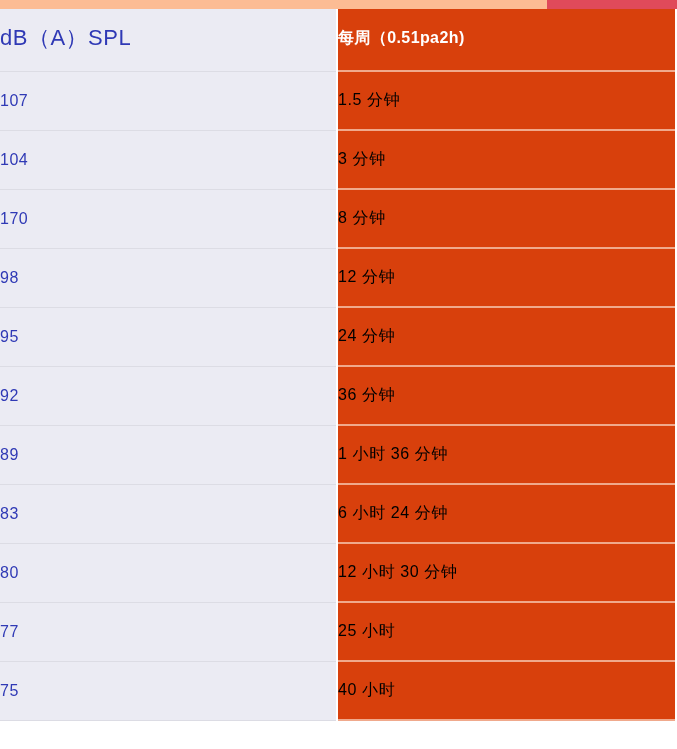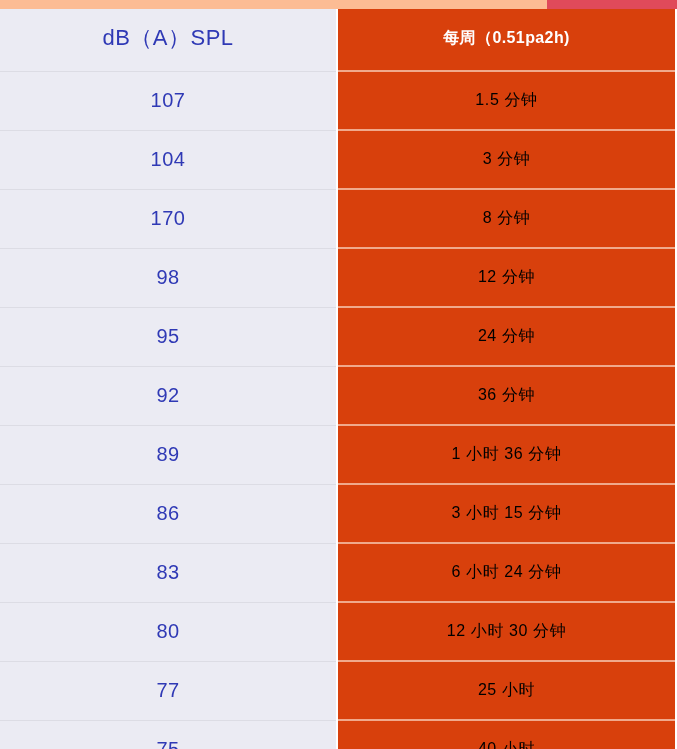--- a/index.html
+++ b/index.html
@@ -54,31 +54,31 @@
     table-layout: fixed;
   }
 
   .table col.col-left  { width: 337px; }
   .table col.col-right { width: 340px; }
 
   .table th, .table td {
     padding: 0;
     margin: 16px;
     vertical-align: middle;
-    text-align: center;
+    text-align: left;
   }
 
   
   .cell-left {
     background: #ebebf3;
     color: #2f39b5;
     border-bottom: 1px solid #dcdce4;
     border-right: 2px solid #ffffff;
     height: 57px;
-    font-size: 20px;
+    font-size: 16px;
     letter-spacing: 0.5px;
   }
   .head-left {
     background: #ebebf3;
     color: #2f39b5;
     border-bottom: 1px solid #dcdce4;
     border-right: 2px solid #ffffff;
     height: 64px;
     font-size: 22px;
     font-weight: normal;
@@ -155,24 +155,20 @@
       </tr>
       <tr>
         <td class="cell-left">92</td>
         <td class="cell-right nowrap">36 分钟</td>
       </tr>
       <tr>
         <td class="cell-left">89</td>
         <td class="cell-right nowrap">1 小时 36 分钟</td>
       </tr>
       <tr>
-        <td class="cell-left">86</td>
-        <td class="cell-right nowrap">3 小时 15 分钟</td>
-      </tr>
-      <tr>
         <td class="cell-left">83</td>
         <td class="cell-right nowrap">6 小时 24 分钟</td>
       </tr>
       <tr>
         <td class="cell-left">80</td>
         <td class="cell-right nowrap">12 小时 30 分钟</td>
       </tr>
       <tr>
         <td class="cell-left">77</td>
         <td class="cell-right nowrap">25 小时</td>

